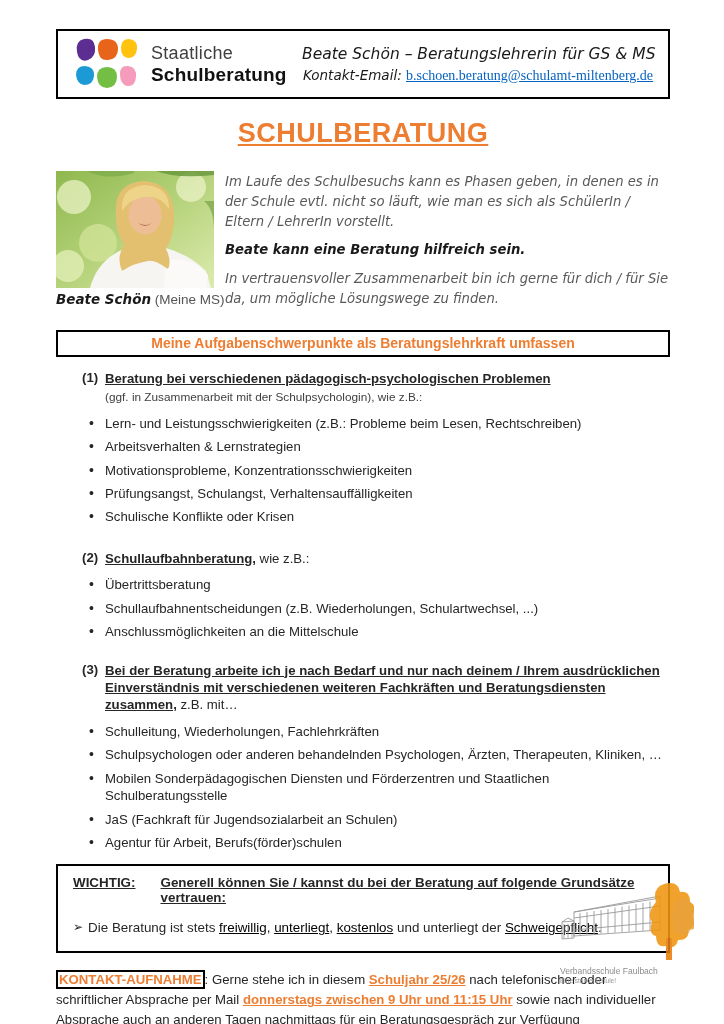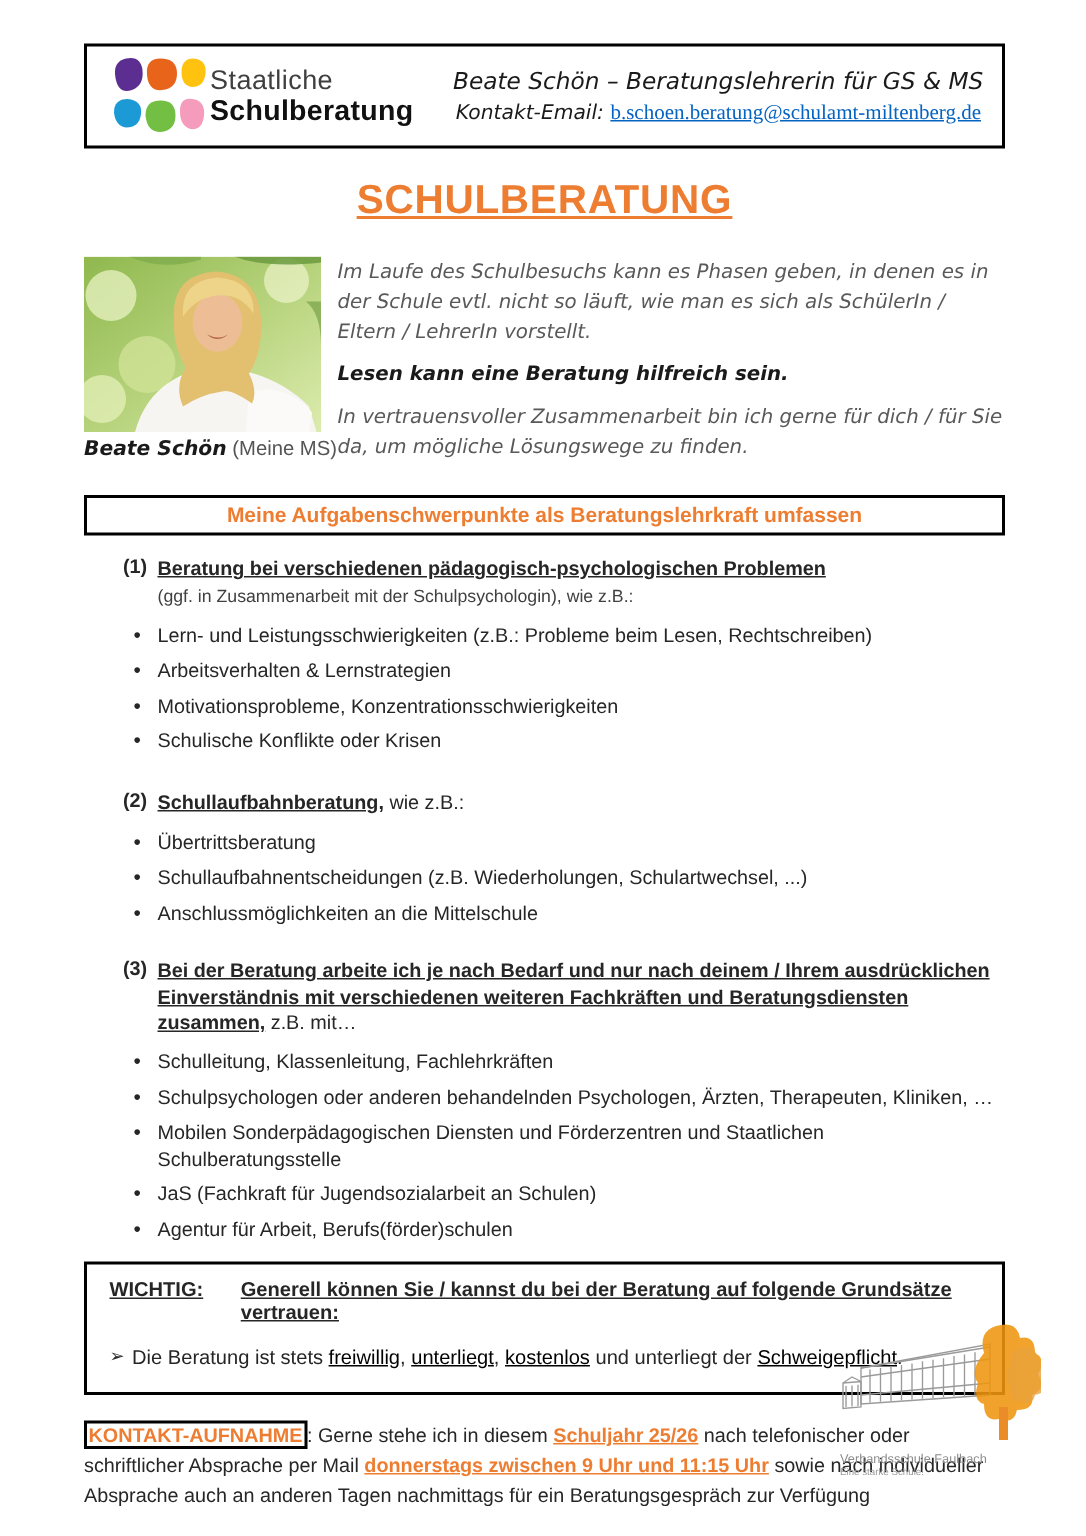--- a/index.html
+++ b/index.html
@@ -16,25 +16,25 @@
   .content { padding: 29px 54px 0 56px; }
 
   
   .header-box {
     border: 2px solid #000;
     height: 70px;
     display: flex;
     align-items: center;
     padding: 4px 14px 4px 16px;
   }
-  .logo-group { display: flex; align-items: center; }
+  .logo-group { display: flex; align-items: center; gap: 11px; }
   .logo-blobs { width: 66px; height: 56px; flex: none; }
   .logo-text .l1 { font-size: 18px; color: #3f3f3f; letter-spacing: .3px; }
   .logo-text .l2 { font-size: 19px; font-weight: bold; color: #111; letter-spacing: .2px; }
-  .header-right { margin-left: auto; text-align: right; width: 352px; }
+  .header-right { margin-left: auto; text-align: center; width: 352px; }
   .hand { font-family: "DejaVu Sans", sans-serif; font-style: italic; }
   .header-right .name-line { font-size: 15.5px; color: #1a1a1a; margin-bottom: 4px; white-space: nowrap; }
   .header-right .mail-line { font-size: 13.5px; color: #1a1a1a; white-space: nowrap; }
   a.maillink, .maillink {
     font-family: "Liberation Serif", serif;
     font-style: normal;
     color: #0563C1;
     text-decoration: underline;
     font-size: 14px;
     cursor: pointer;
@@ -179,38 +179,39 @@
 
             <path d="M66 40 Q64 16 89 14 Q114 16 113 38 Q104 24 88 26 Q74 28 66 40 Z" fill="#EED489"></path>
 
             <path d="M82 52 Q89 58 96 52 Q90 56 82 52 Z" fill="#B56A4A"></path>
           </svg>
         </div>
         <div class="photo-caption hand"><span class="cap-name">Beate Schön</span><span class="cap-title"> (Meine MS)</span></div>
       </div>
       <div class="intro-text hand">
         <p>Im Laufe des Schulbesuchs kann es Phasen geben, in denen es in der Schule evtl. nicht so läuft, wie man es sich als SchülerIn / Eltern / LehrerIn vorstellt.</p>
-        <p class="strong">Lesen kann eine Beratung hilfreich sein.</p>
+        <p class="strong">Beate kann eine Beratung hilfreich sein.</p>
         <p>In vertrauensvoller Zusammenarbeit bin ich gerne für dich / für Sie da, um mögliche Lösungswege zu finden.</p>
       </div>
     </div>
 
     <div class="banner">Meine Aufgabenschwerpunkte als Beratungslehrkraft umfassen</div>
 
     <div class="sec-head first">
       <div class="sec-num">(1)</div>
       <div class="sec-text">
         <span class="bold u">Beratung bei verschiedenen pädagogisch-psychologischen Problemen</span><span></span>
         <div class="subnote">(ggf. in Zusammenarbeit mit der Schulpsychologin), wie z.B.:</div>
       </div>
     </div>
     <ul class="bullets">
         <li>Lern- und Leistungsschwierigkeiten (z.B.: Probleme beim Lesen, Rechtschreiben)</li>
         <li>Arbeitsverhalten &amp; Lernstrategien</li>
         <li>Motivationsprobleme, Konzentrationsschwierigkeiten</li>
+        <li>Prüfungsangst, Schulangst, Verhaltensauffälligkeiten</li>
         <li>Schulische Konflikte oder Krisen</li>
       </ul>
 
     <div class="sec-head gap2">
       <div class="sec-num">(2)</div>
       <div class="sec-text">
         <span class="bold u">Schullaufbahnberatung,</span><span> wie z.B.:</span>
       </div>
     </div>
     <ul class="bullets">
@@ -219,21 +220,21 @@
         <li>Anschlussmöglichkeiten an die Mittelschule</li>
       </ul>
 
     <div class="sec-head gap3">
       <div class="sec-num">(3)</div>
       <div class="sec-text">
         <span class="bold u">Bei der Beratung arbeite ich je nach Bedarf und nur nach deinem / Ihrem ausdrücklichen Einverständnis mit verschiedenen weiteren Fachkräften und Beratungsdiensten zusammen,</span><span> z.B. mit…</span>
       </div>
     </div>
     <ul class="bullets">
-        <li>Schulleitung, Klassenleitung, Fachlehrkräften</li>
+        <li>Schulleitung, Wiederholungen, Fachlehrkräften</li>
         <li>Schulpsychologen oder anderen behandelnden Psychologen, Ärzten, Therapeuten, Kliniken, …</li>
         <li>Mobilen Sonderpädagogischen Diensten und Förderzentren und Staatlichen Schulberatungsstelle</li>
         <li>JaS (Fachkraft für Jugendsozialarbeit an Schulen)</li>
         <li>Agentur für Arbeit, Berufs(förder)schulen</li>
       </ul>
 
     <div class="wichtig-box">
       <div class="wichtig-head">
         <span class="bold u wichtig-label">WICHTIG:</span>
         <span class="bold u">Generell können Sie / kannst du bei der Beratung auf folgende Grundsätze vertrauen:</span>

